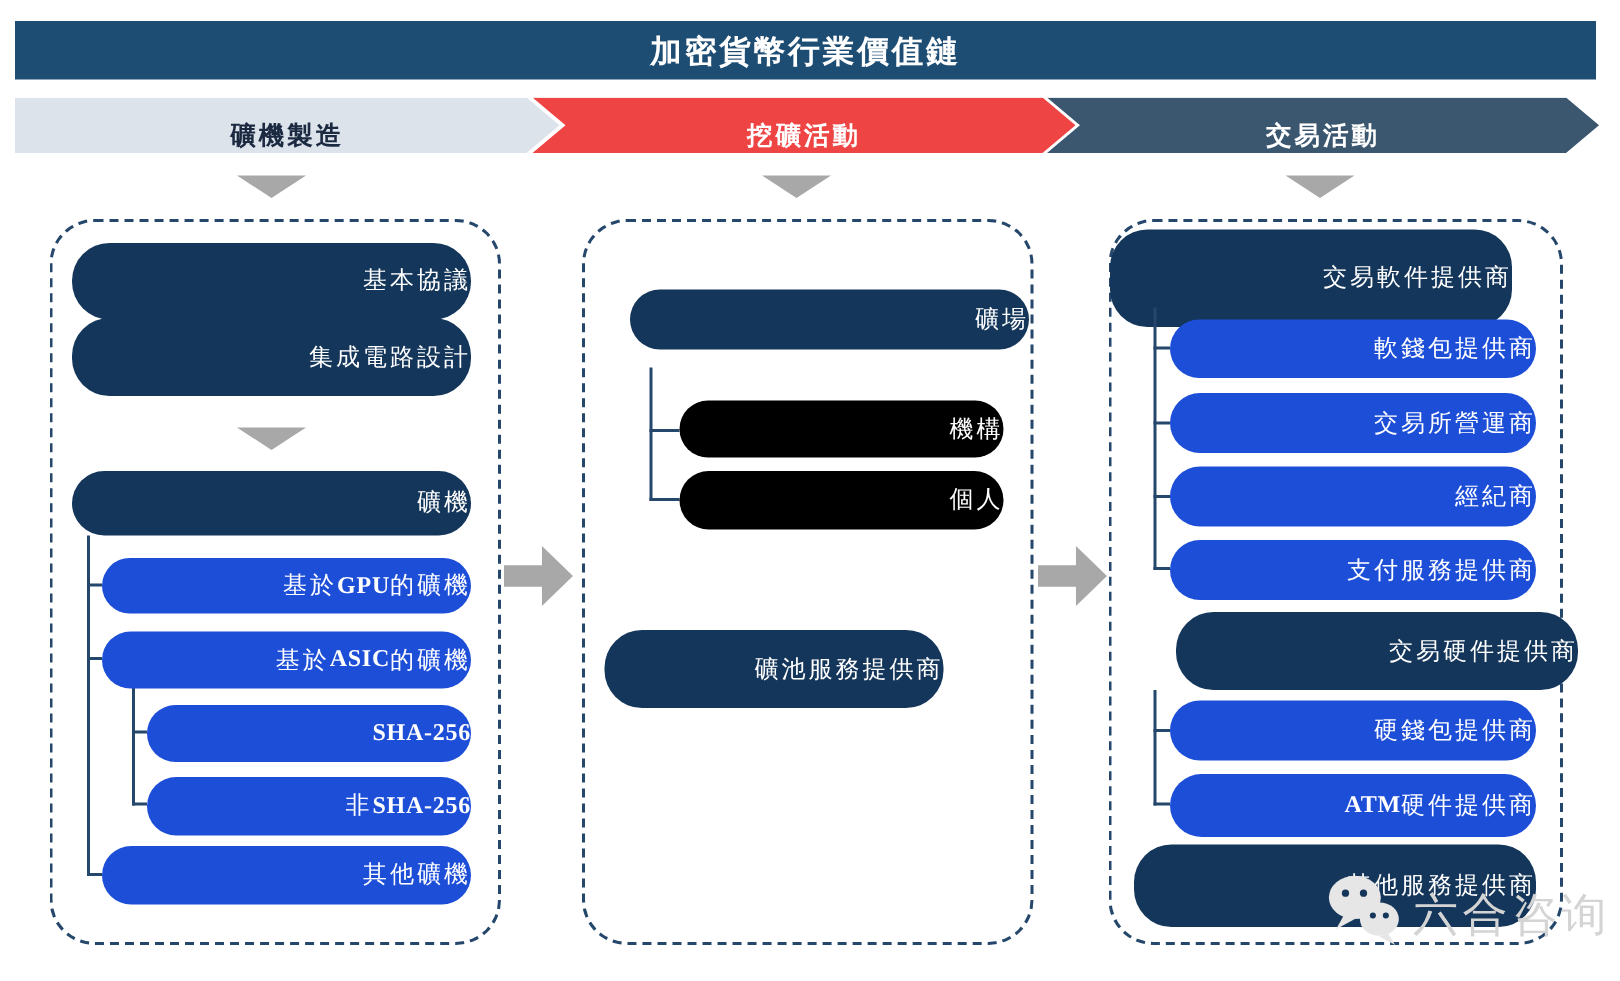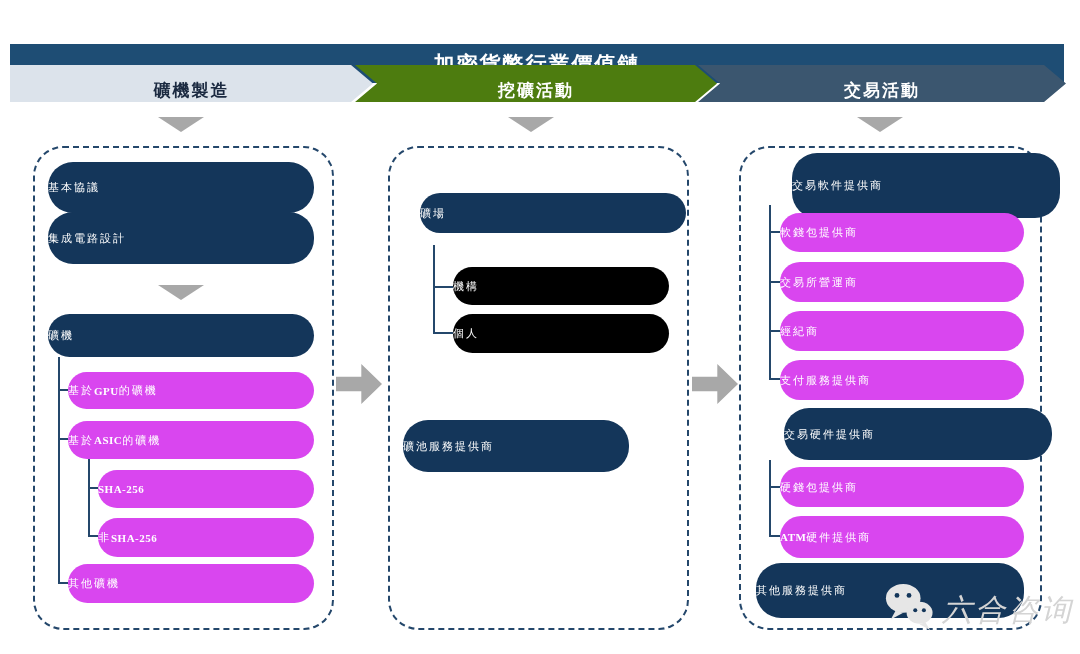--- a/index.html
+++ b/index.html
@@ -3,62 +3,62 @@
 <meta charset="utf-8">
 <style>
   html,body{margin:0;padding:0;background:#fff;}
   .canvas{
     position:relative;width:1080px;height:654px;background:#fff;overflow:hidden;
     font-family:"Liberation Serif","DejaVu Serif",serif;
   }
   .title-bar{
     position:absolute;left:10px;top:14px;width:1054px;height:39px;
     background:#1e4d74;color:#fff;font-size:21px;font-weight:bold;letter-spacing:2px;
-    display:flex;align-items:center;justify-content:center;margin-top:30px;
+    display:flex;align-items:center;justify-content:center;
   }
   .chev{
     position:absolute;top:65px;height:37px;
     display:flex;align-items:flex-end;justify-content:center;
     font-size:17px;font-weight:bold;letter-spacing:2px;
   }
   .chev1{
     left:10px;width:363px;background:#dce3eb;color:#1b2a41;
     clip-path:polygon(0 0,calc(100% - 22px) 0,100% 50%,calc(100% - 22px) 100%,0 100%);
   }
   .chev2{
-    left:355px;width:362px;background:#4d7c0f;color:#fff;
+    left:355px;width:362px;background:#ef4444;color:#fff;
     clip-path:polygon(0 0,calc(100% - 22px) 0,100% 50%,calc(100% - 22px) 100%,0 100%,22px 50%);
   }
   .chev3{
     left:698px;width:368px;background:#3b566f;color:#fff;
     clip-path:polygon(0 0,calc(100% - 22px) 0,100% 50%,calc(100% - 22px) 100%,0 100%,22px 50%);
   }
   .tri{
     position:absolute;width:0;height:0;
     border-left:23px solid transparent;border-right:23px solid transparent;
     border-top:15px solid #a8a8a8;
   }
   .panel{
     position:absolute;top:146px;height:484px;width:301px;
     border:2px dashed #24476b;border-radius:30px;box-sizing:border-box;background:transparent;
   }
   .box{
-    position:absolute;display:flex;align-items:center;justify-content:flex-start;
-    color:#fff;font-size:11px;letter-spacing:2px;text-align:center;box-sizing:border-box;border-radius:25px;
+    position:absolute;display:flex;align-items:center;justify-content:flex-end;
+    color:#fff;font-size:16px;letter-spacing:2px;text-align:center;box-sizing:border-box;border-radius:25px;
   }
   .dark{background:#14365a;}
-  .med{background:#d946ef;}
+  .med{background:#1d4ed8;}
   .med2{background:#000000;}
   .box b{letter-spacing:0.5px;}
   .line{position:absolute;background:#24476b;}
   .rarrow{
     position:absolute;width:46px;height:40px;background:#a8a8a8;
     clip-path:polygon(0 32%,55% 32%,55% 0,100% 50%,55% 100%,55% 68%,0 68%);
   }
-  .watermark{position:absolute;left:884px;top:580px;display:flex;align-items:flex-start;font-style:italic;}
+  .watermark{position:absolute;left:884px;top:580px;display:flex;align-items:flex-start;}
   .wm-text{
     font-family:"Liberation Sans","DejaVu Sans",sans-serif;
     font-size:30px;letter-spacing:3px;color:#d4d4d4;margin-left:8px;margin-top:10px;white-space:nowrap;
   }
 </style>
 </head>
 <body>
 
 <div class="canvas">
 
@@ -135,21 +135,21 @@
   </div>
   <div class="box med2" style="left:453px;top:314px;width:216px;height:39px">
     <span>個人</span>
   </div>
   <div class="box dark" style="left:403px;top:420px;width:226px;height:52px">
     <span>礦池服務提供商</span>
   </div>
 
   <div class="rarrow" style="left:692px;top:364px"></div>
 
-  <div class="box dark" style="left:792px;top:153px;width:268px;height:65px">
+  <div class="box dark" style="left:740px;top:153px;width:268px;height:65px">
     <span>交易軟件提供商</span>
   </div>
   <div class="line" style="left:769px;top:205px;width:2px;height:175px"></div>
   <div class="line" style="left:769px;top:231px;width:11px;height:2px"></div>
   <div class="line" style="left:769px;top:281px;width:11px;height:2px"></div>
   <div class="line" style="left:769px;top:330px;width:11px;height:2px"></div>
   <div class="line" style="left:769px;top:378px;width:11px;height:2px"></div>
   <div class="box med" style="left:780px;top:213px;width:244px;height:39px">
     <span>軟錢包提供商</span>
   </div>

